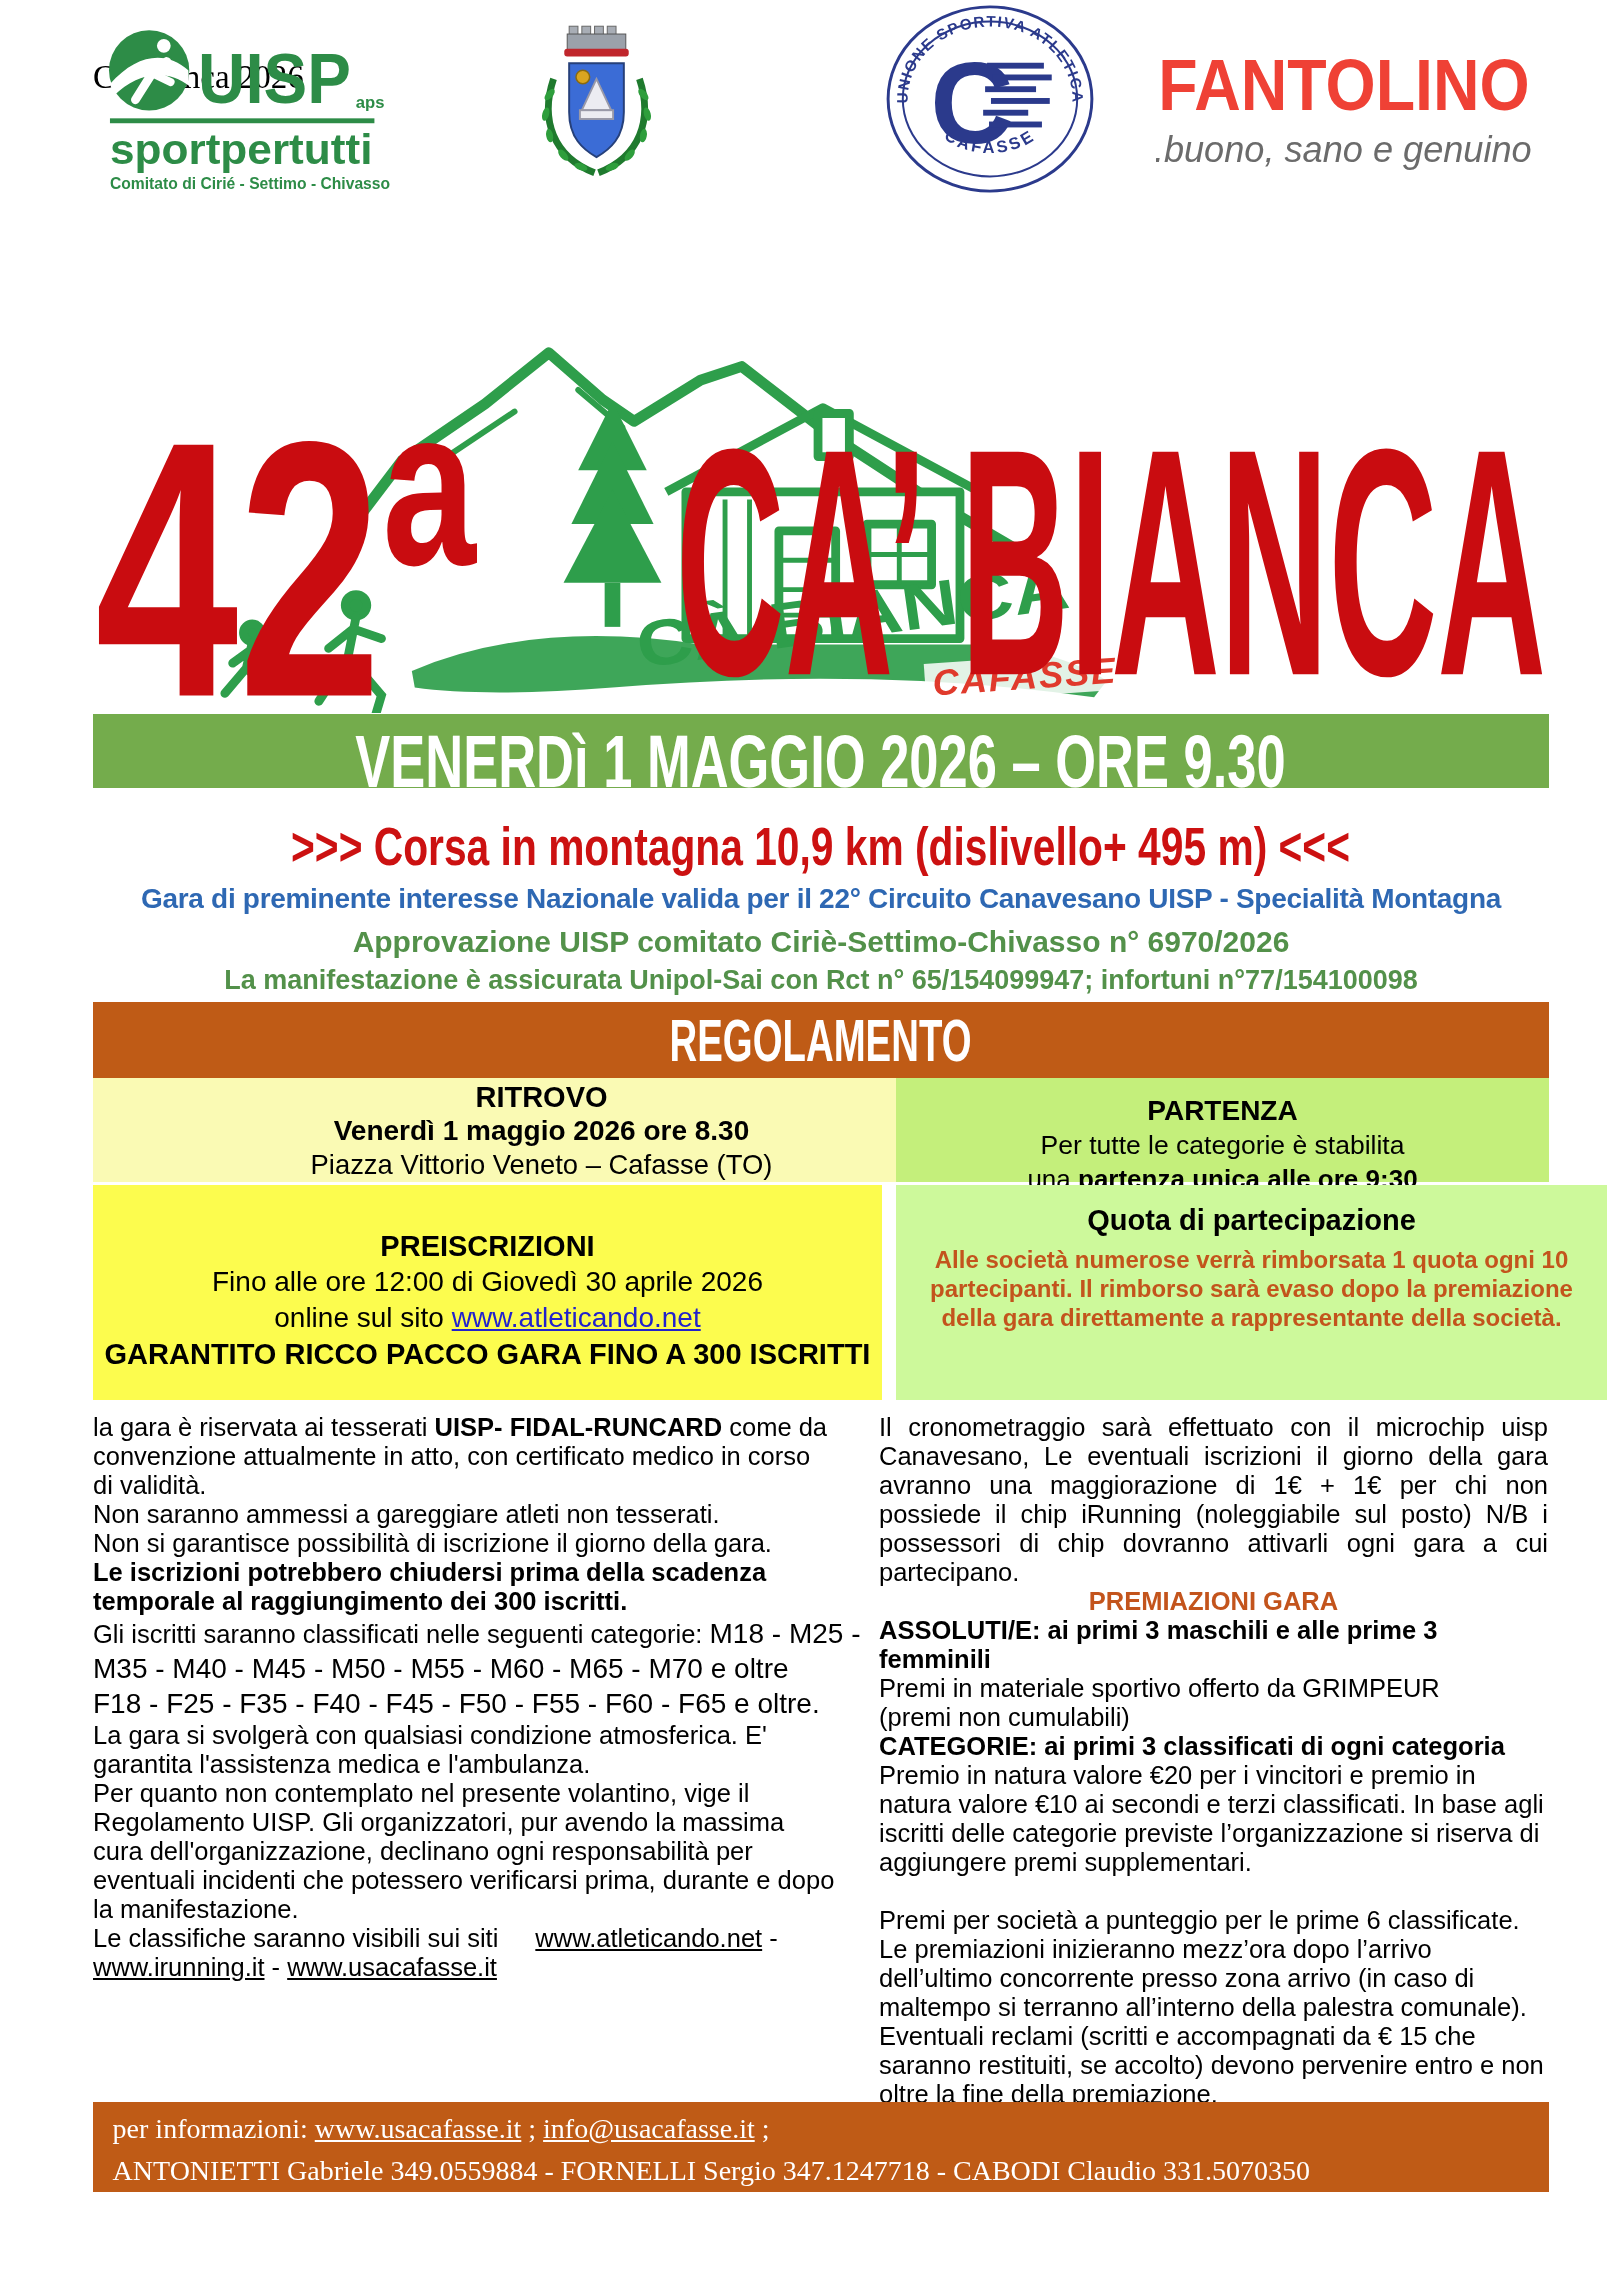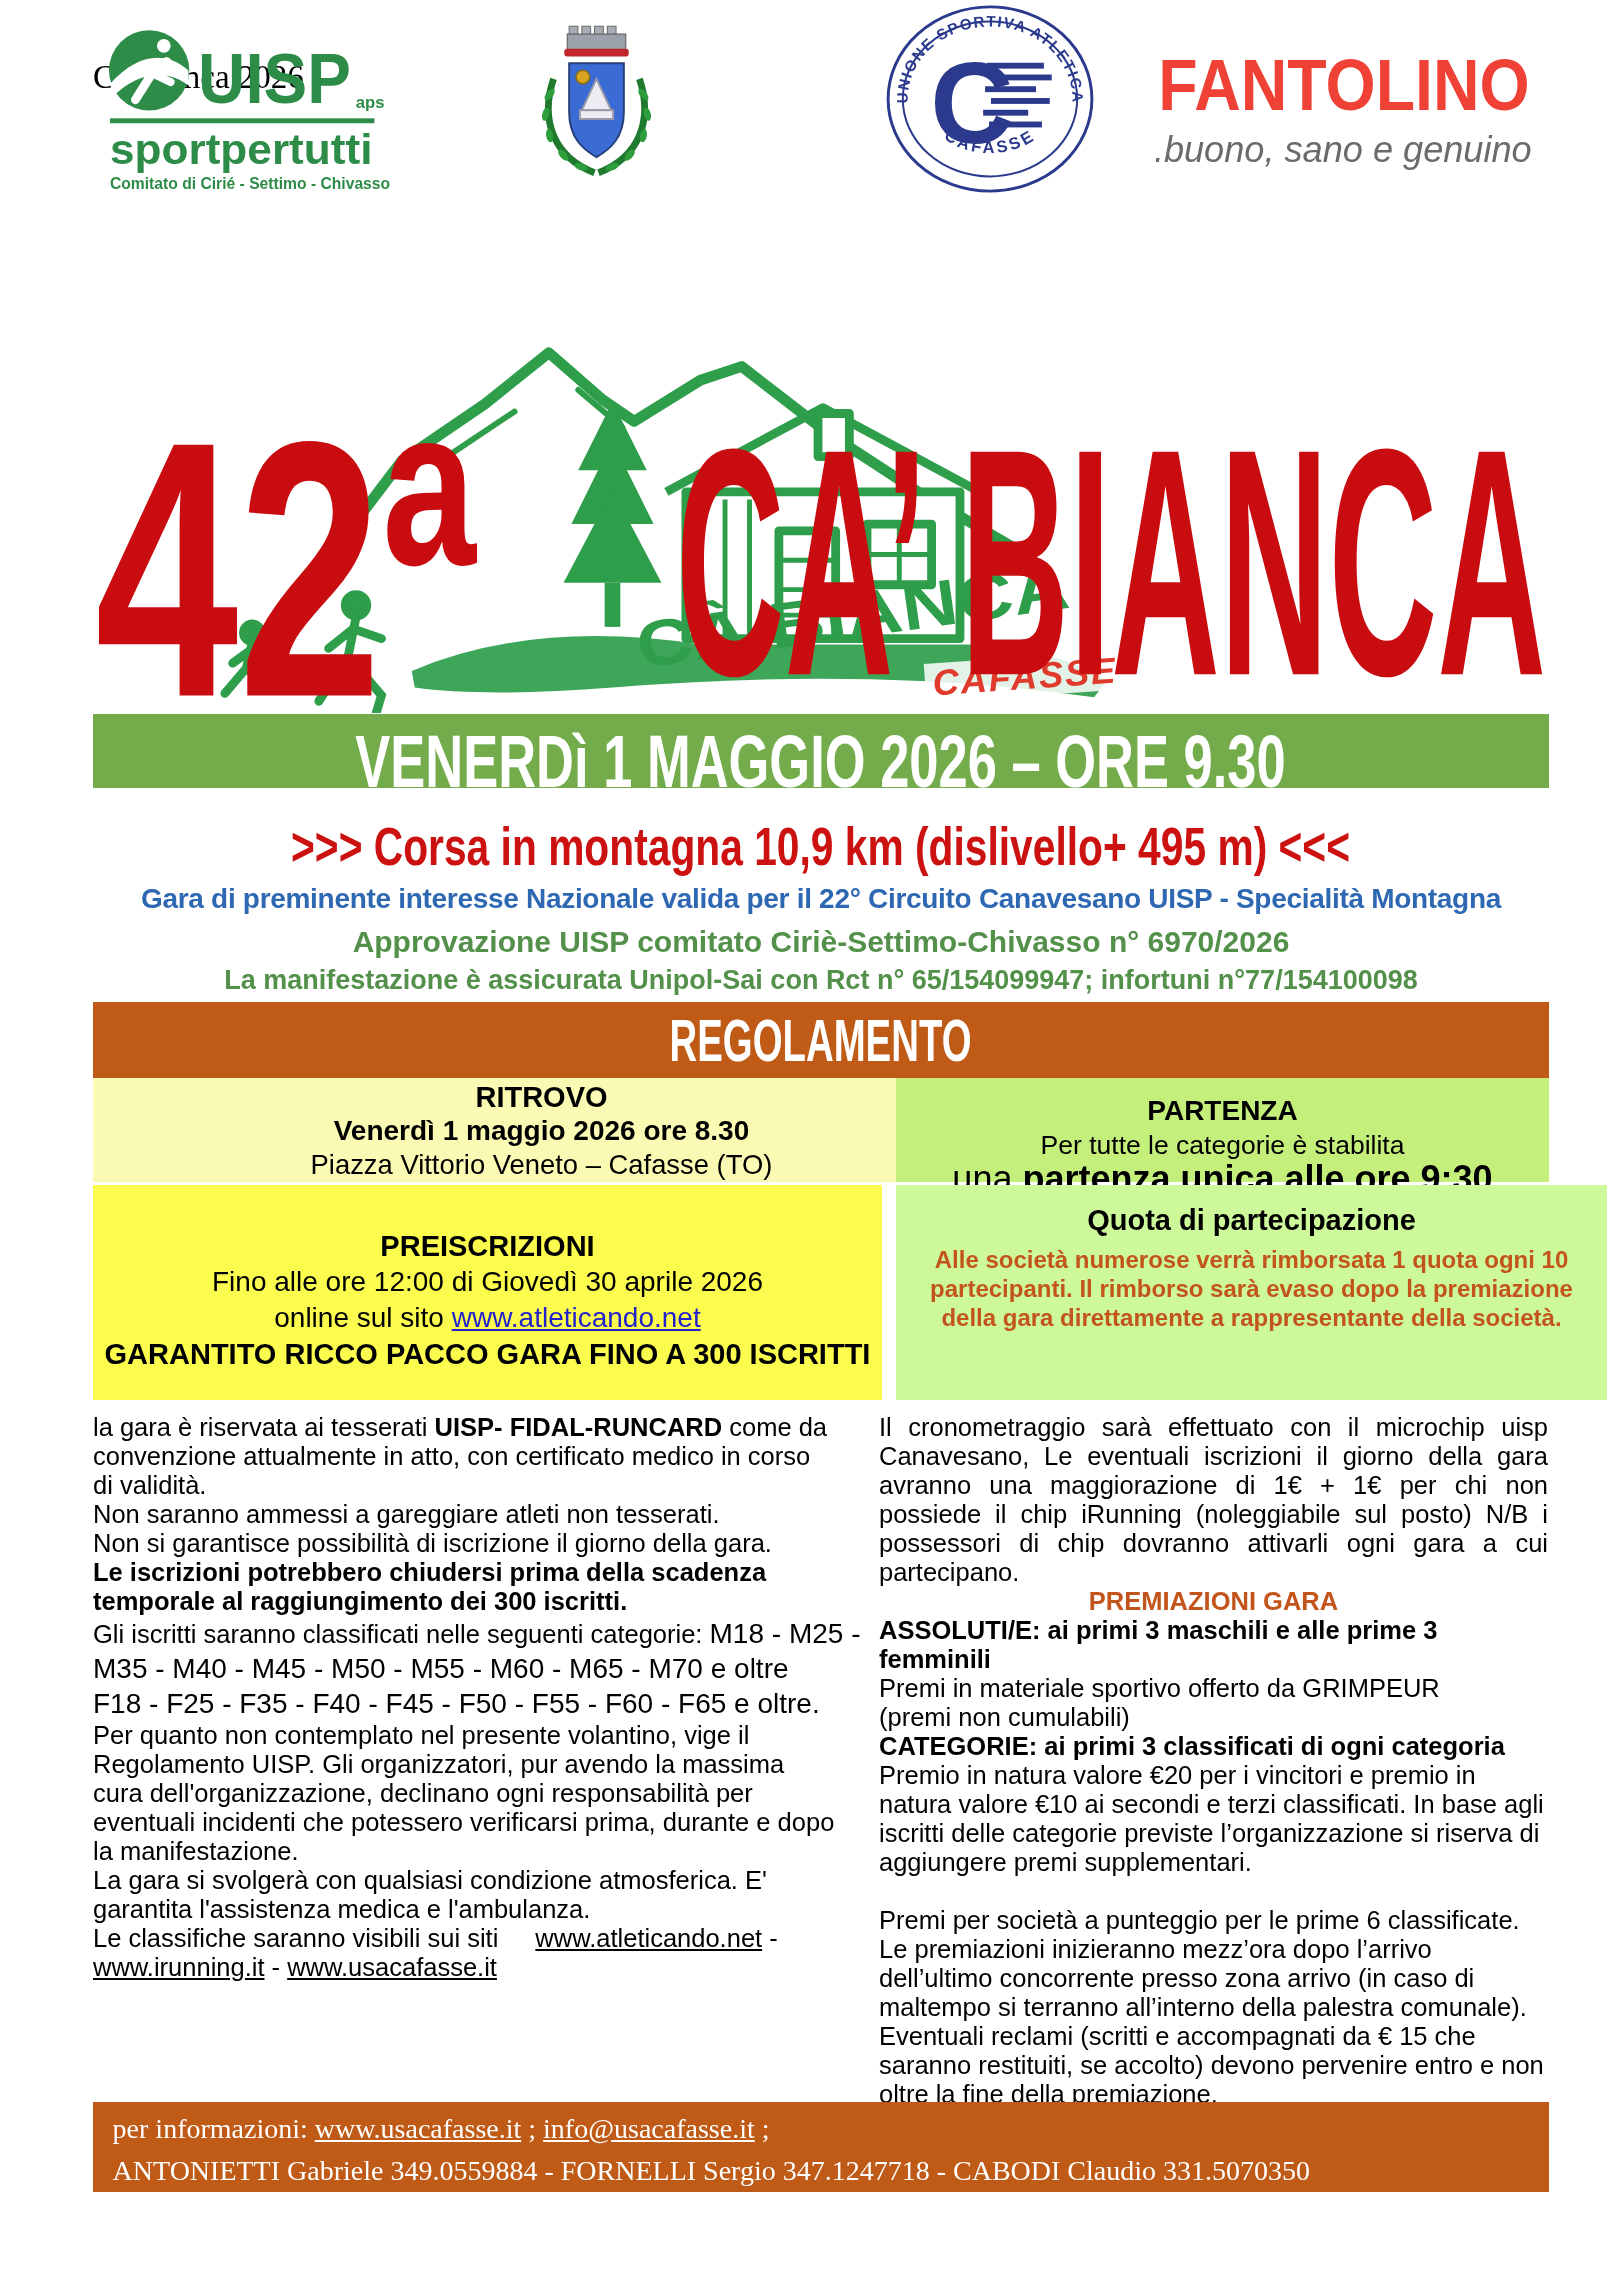--- a/index.html
+++ b/index.html
@@ -194,21 +194,21 @@
     </div>
 
     <div class="box" style="left:0;top:1078px;width:897px;height:104px;background:var(--box-pale-yellow);padding-top:2px;">
       <div class="ttl">RITROVO</div>
       <div class="lnb">Venerdì 1 maggio 2026 ore 8.30</div>
       <div class="ln">Piazza Vittorio Veneto – Cafasse (TO)</div>
     </div>
     <div class="box" style="left:803px;top:1078px;width:653px;height:104px;background:var(--box-green1);padding-top:16px;">
       <div class="ttl" style="font-size:28px;">PARTENZA</div>
       <div class="ln" style="font-size:26.5px;">Per tutte le categorie è stabilita</div>
-      <div class="ln" style="font-size:36px;"><span>una </span><b>partenza unica alle ore 9:30</b></div>
+      <div class="ln" style="font-size:26px;"><span>una </span><b>partenza unica alle ore 9:30</b></div>
     </div>
 
     <div class="box" style="left:0;top:1185px;width:789px;height:215px;background:var(--box-bright-yellow);padding-top:43px;">
       <div class="ttl" style="line-height:36px;">PREISCRIZIONI</div>
       <div class="ln" style="line-height:36px;font-size:28px;">Fino alle ore 12:00 di Giovedì 30 aprile 2026</div>
       <div class="ln" style="line-height:36px;font-size:28px;"><span>online sul sito </span><a class="bluelink">www.atleticando.net</a></div>
       <div class="lnb" style="line-height:36px;font-size:29px;">GARANTITO RICCO PACCO GARA FINO A 300 ISCRITTI</div>
     </div>
     <div class="box" style="left:803px;top:1185px;width:711px;height:215px;background:var(--box-green2);padding-top:17.6px;">
       <div class="ttl" style="line-height:35px;">Quota di partecipazione</div>
@@ -216,22 +216,22 @@
     </div>
 
     <div class="col" style="left:0;top:1413px;width:743px;">
       <p><span>la gara è riservata ai tesserati </span><b>UISP- FIDAL-RUNCARD</b><span> come da convenzione attualmente in atto, con certificato medico in corso di validità.</span></p>
       <p>Non saranno ammessi a gareggiare atleti non tesserati.</p>
       <p>Non si garantisce possibilità di iscrizione il giorno della gara.</p>
       <p class="b">Le iscrizioni potrebbero chiudersi prima della scadenza temporale al raggiungimento dei 300 iscritti.</p>
       <p class="nowrap"><span>Gli iscritti saranno classificati nelle seguenti categorie: </span><span class="cat">M18 - M25 -</span></p>
       <p class="cat nowrap">M35 - M40 - M45 - M50 - M55 - M60 - M65 - M70 e oltre</p>
       <p class="cat nowrap">F18 - F25 - F35 - F40 - F45 - F50 - F55 - F60 - F65 e oltre.</p>
+      <p>La gara si svolgerà con qualsiasi condizione atmosferica. E' garantita l'assistenza medica e l'ambulanza.</p>
       <p>Per quanto non contemplato nel presente volantino, vige il Regolamento UISP. Gli organizzatori, pur avendo la massima cura dell'organizzazione, declinano ogni responsabilità per eventuali incidenti che potessero verificarsi prima, durante e dopo la manifestazione.</p>
-      <p>La gara si svolgerà con qualsiasi condizione atmosferica. E' garantita l'assistenza medica e l'ambulanza.</p>
       <p><span>Le classifiche saranno visibili sui siti</span><span class="gap-sm"></span><a class="blink">www.atleticando.net</a><span>  -  </span><a class="blink">www.irunning.it</a><span>  -  </span><a class="blink">www.usacafasse.it</a></p>
     </div>
 
     <div class="col" style="left:786px;top:1413px;width:669px;">
       <p class="just">Il cronometraggio sarà effettuato con il microchip uisp Canavesano, Le eventuali iscrizioni il giorno della gara avranno una maggiorazione di 1€ + 1€ per chi non possiede il chip iRunning (noleggiabile sul posto) N/B i possessori di chip dovranno attivarli ogni gara a cui partecipano.</p>
       <p class="center orange b">PREMIAZIONI GARA</p>
       <p class="b">ASSOLUTI/E: ai primi 3 maschili e alle prime 3 femminili</p>
       <p>Premi in materiale sportivo offerto da GRIMPEUR</p>
       <p>(premi non cumulabili)</p>
       <p class="b">CATEGORIE: ai primi 3 classificati di ogni categoria</p>

